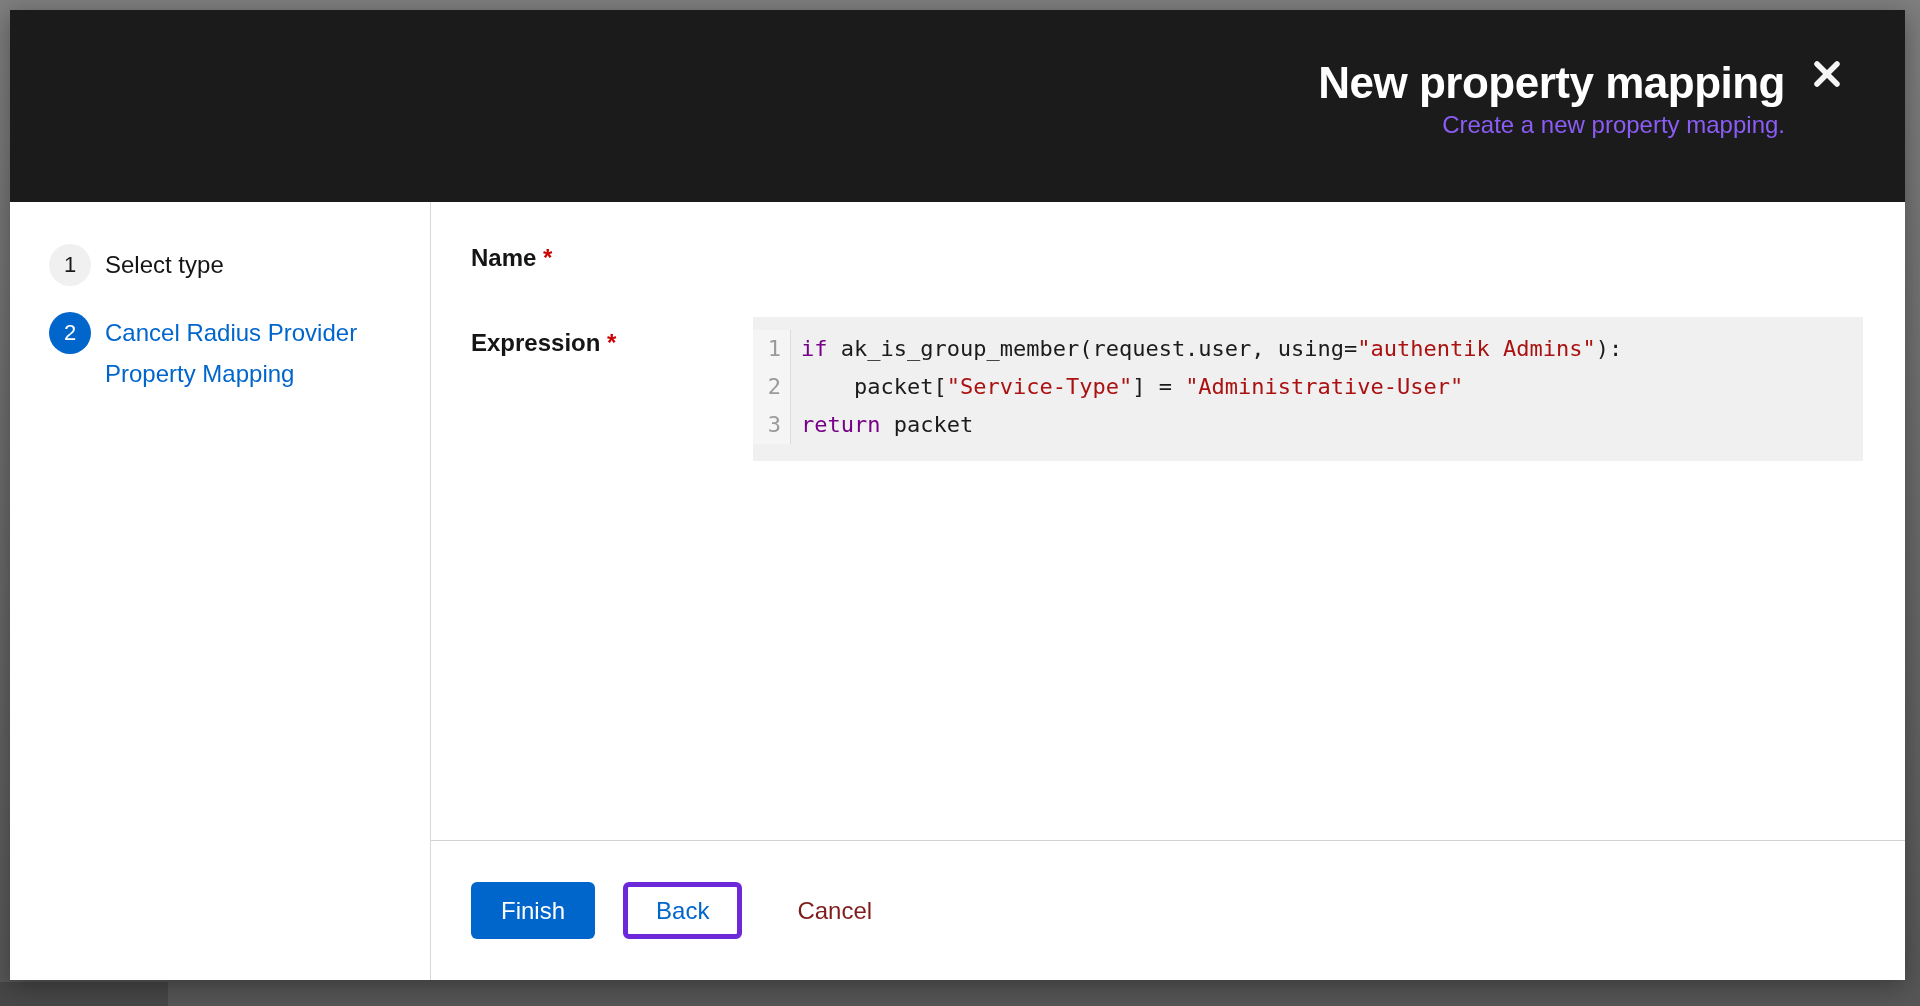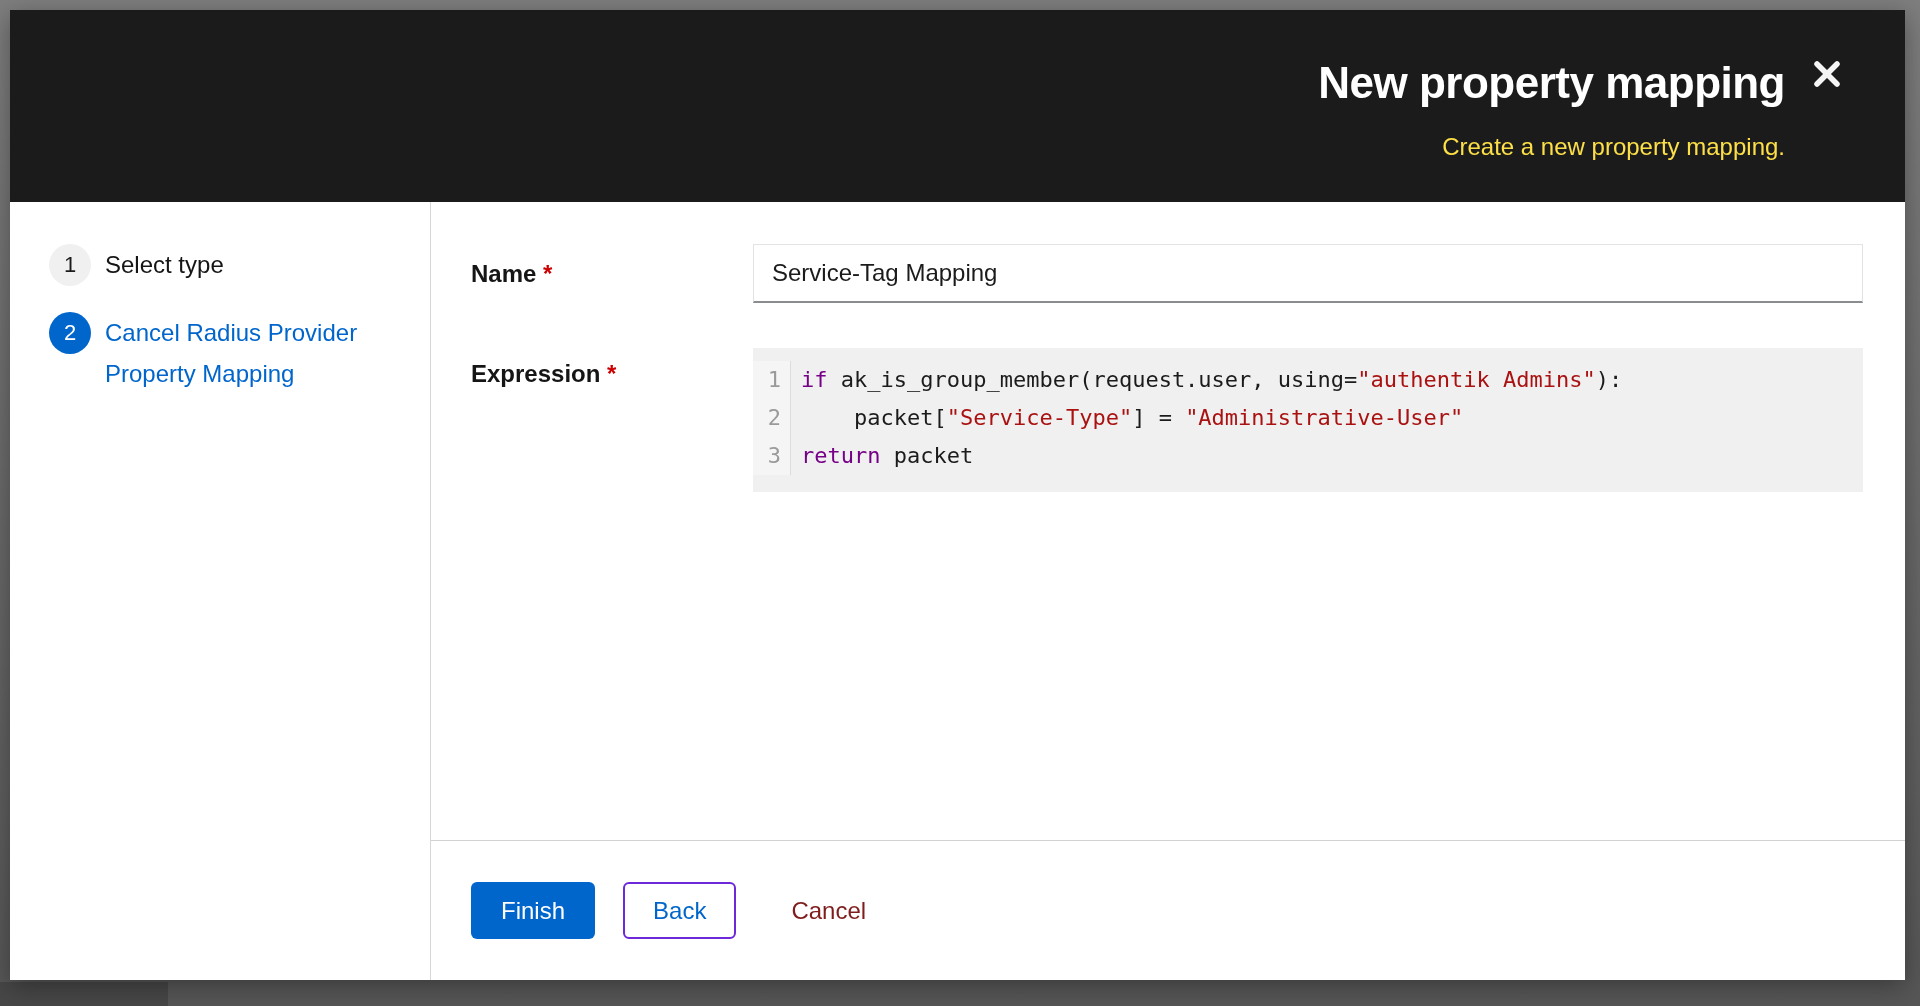--- a/index.html
+++ b/index.html
@@ -19,21 +19,21 @@
     position:absolute; left:10px; top:10px; width:1895px; height:970px;
     background:#ffffff; display:flex; flex-direction:column;
     box-shadow:0 6px 24px rgba(0,0,0,.35);
   }
   
   .modal-header{
     background:#1b1b1b; color:#fff; height:192px; flex:none;
     padding:46px 120px 0 50px; position:relative;text-align:right;
   }
   .modal-title{ font-size:44px; font-weight:700; letter-spacing:-0.5px; line-height:54px; }
-  .modal-desc{ font-size:24px; font-weight:400; color:#fde047; margin-top:22px; line-height:30px; }
+  .modal-desc{ font-size:24px; font-weight:400; color:#8b5cf6; line-height:30px; }
   .close-btn{
     position:absolute; top:44px; right:58px; width:40px; height:40px;
     background:none; border:none; cursor:pointer; display:flex;
     align-items:center; justify-content:center; padding:0;
   }
   
   .modal-body{ flex:1; display:flex; min-height:0; }
   .wizard-nav{
     width:421px; flex:none; border-right:1px solid #d7d7d7;
     padding:42px 30px 0 39px;
@@ -85,21 +85,21 @@
   
   .pane-footer{
     flex:none; height:140px; border-top:1px solid #d2d2d2;
     display:flex; align-items:center; padding-left:40px;
   }
   .btn{
     font-family:"Liberation Sans", sans-serif; font-size:24px; height:57px;
     border-radius:6px; cursor:pointer; display:inline-flex; align-items:center;
   }
   .btn-primary{ background:#0066cc; color:#fff; border:none; padding:0 30px; }
-  .btn-secondary{ background:#fff; color:#0066cc; border:2px solid #6d28d9; padding:0 28px; margin-left:28px; }
+  .btn-secondary{ background:#fff; color:#0066cc; border:5px solid #6d28d9; padding:0 28px; margin-left:28px; }
   .btn-link{ background:none; border:none; color:#7f1d1d; padding:0; margin-left:55px; }
 </style>
 </head>
 <body>
 
 <div class="backdrop-block"></div>
 
 <div class="modal">
 
   <div class="modal-header">
@@ -130,23 +130,20 @@
 
     <div class="pane">
 
       <div class="pane-main">
 
         <div class="form-row v-center">
           <div class="form-label">
             <span>Name</span>
             <span class="required">*</span>
           </div>
-          <div class="form-field">
-            <input class="text-input" type="text" value="Service-Tag Mapping" style="">
-          </div>
         </div>
 
         <div class="form-row top">
           <div class="form-label">
             <span>Expression</span>
             <span class="required">*</span>
           </div>
           <div class="form-field">
             <div class="code-editor">
               <div class="gutter" id="code-gutter">

